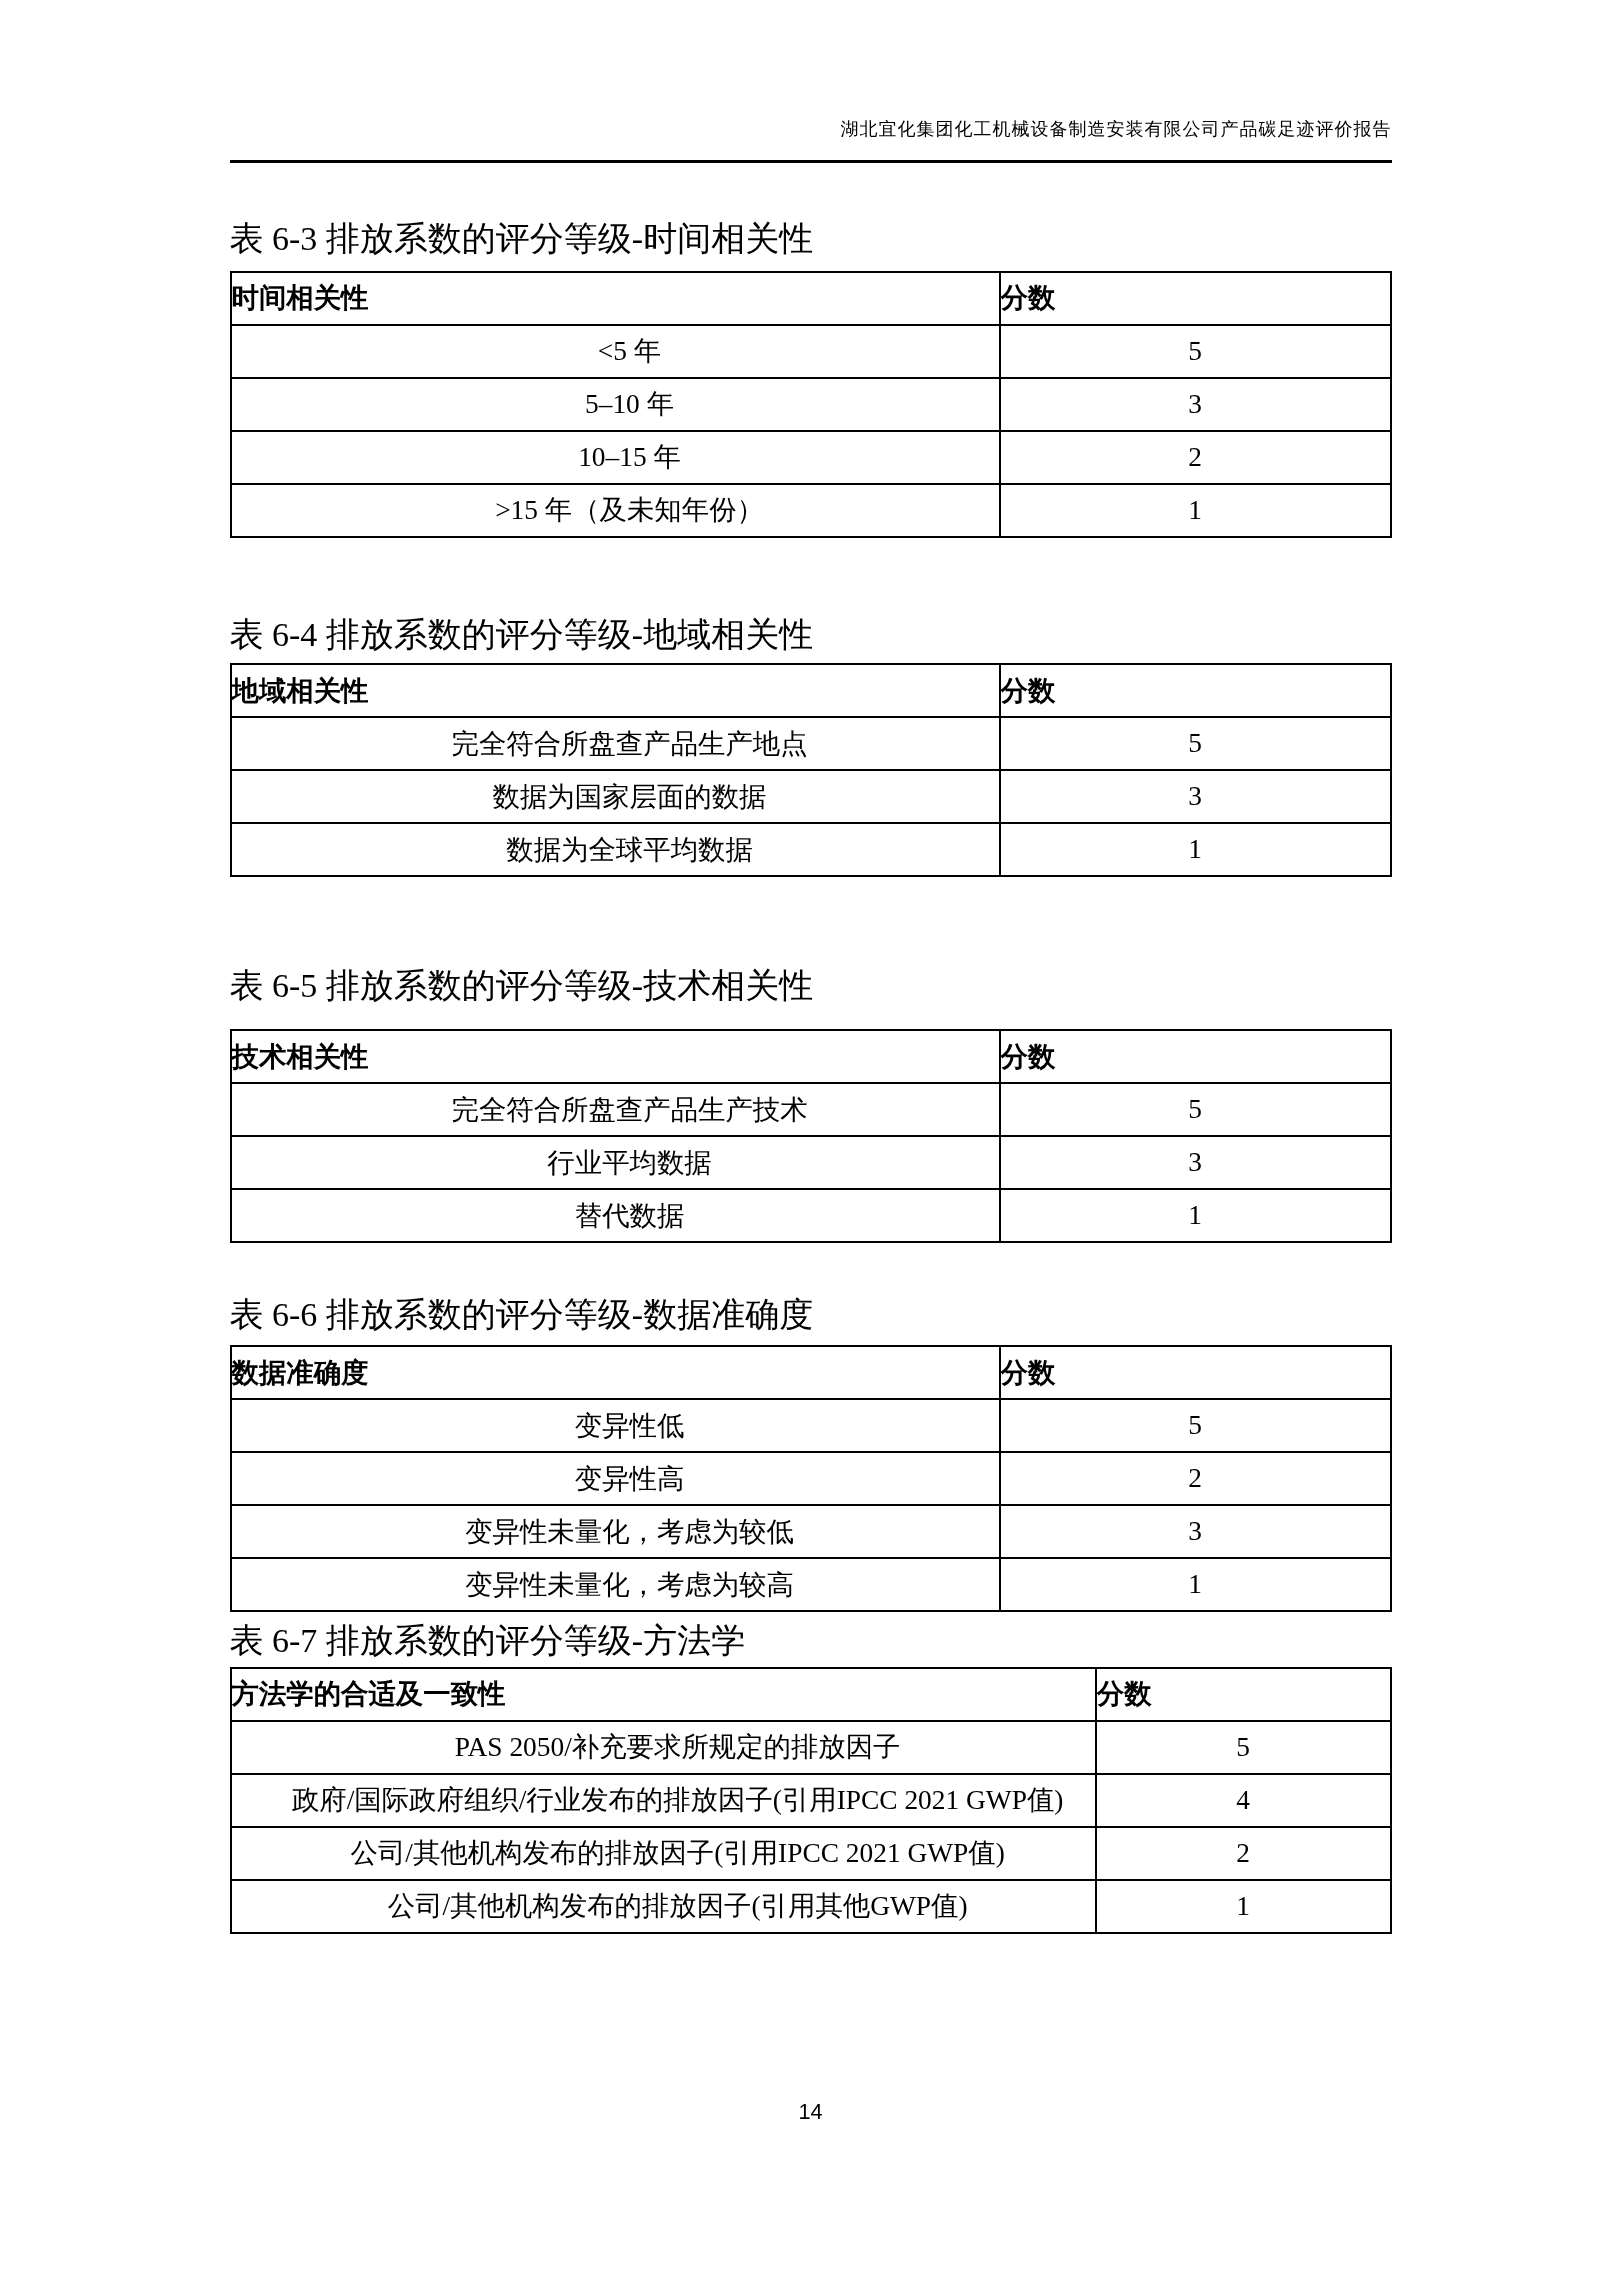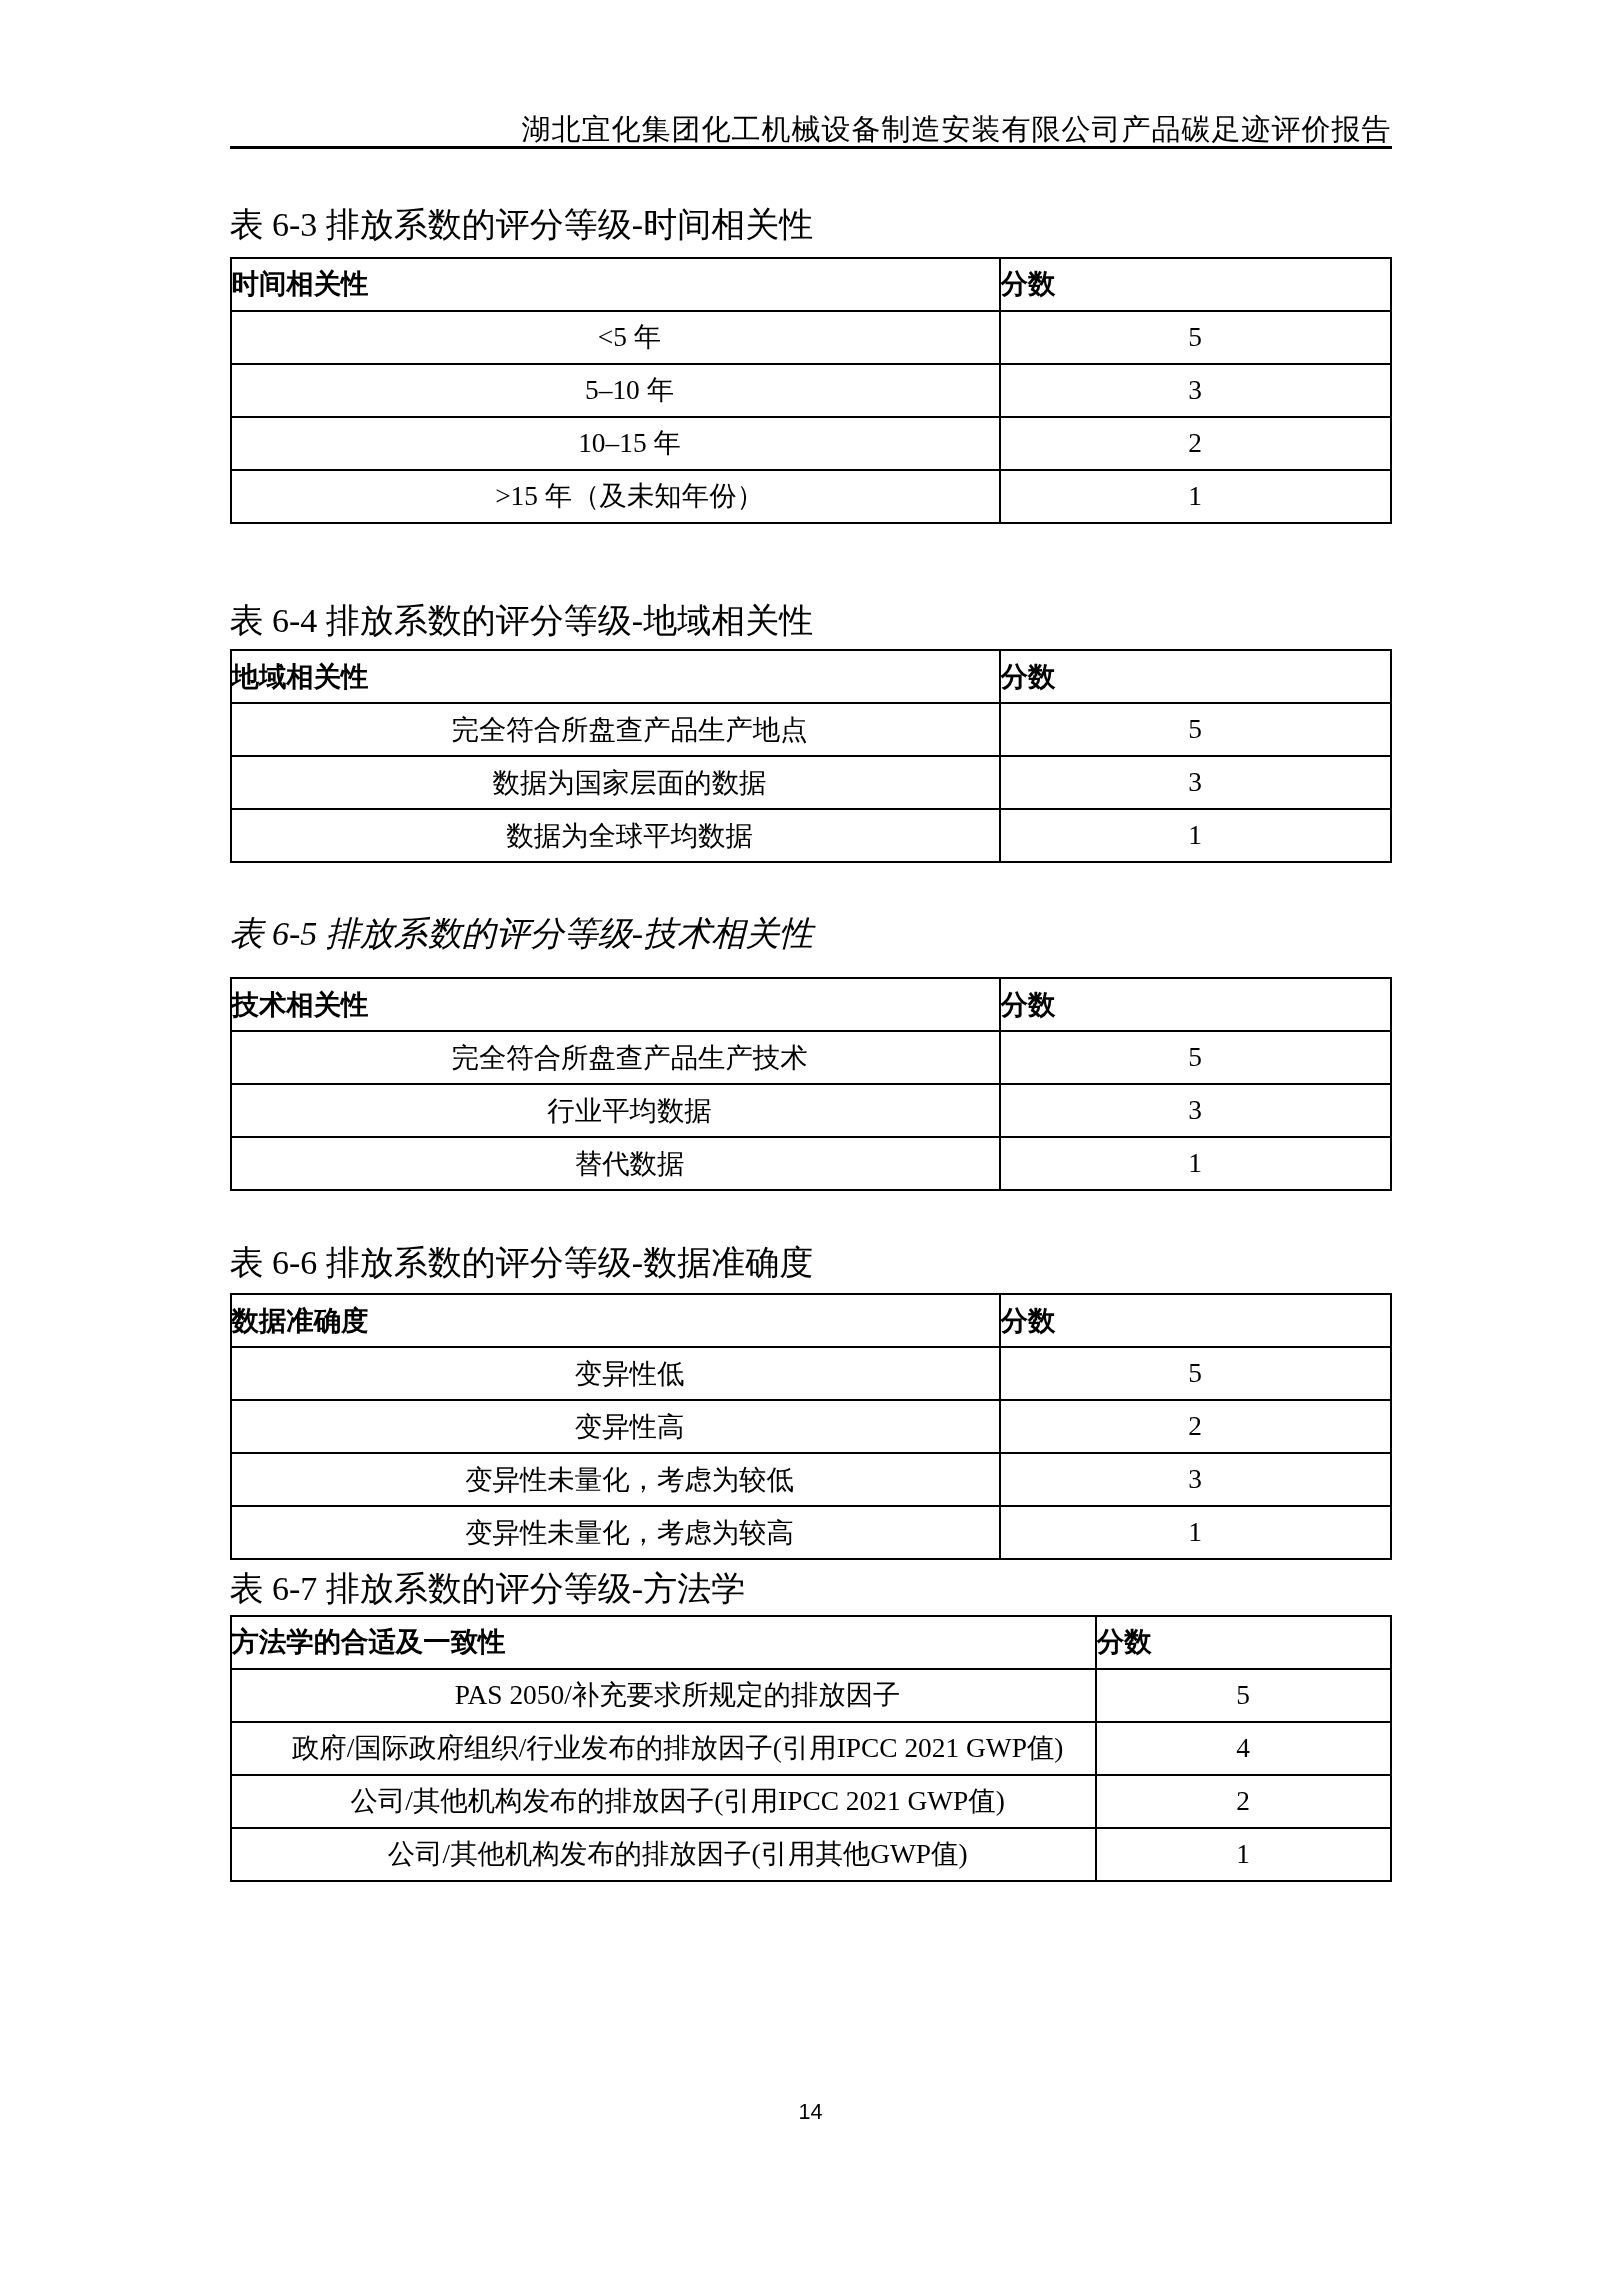--- a/index.html
+++ b/index.html
@@ -15,24 +15,24 @@
     overflow: hidden;
   }
 
   .content {
     width: 1162px;
     margin: 0 auto;
   }
 
   .page-header {
     padding-top: 114px;
-    padding-bottom: 1px;
+    padding-bottom: 15px;
     border-bottom: 3.9px solid #000;
     text-align: right;
-    font-size: 29px;
+    font-size: 18px;
     line-height: 31px;
     letter-spacing: 1px;
   }
 
   .tbl-title {
     text-align: left;
     font-size: 34px;
     line-height: 37px;
     white-space: nowrap;
   }
@@ -57,21 +57,21 @@
 
   table.cols-std  col.c1 { width: 66.3%; }
   table.cols-std  col.c2 { width: 33.7%; }
   table.cols-wide col.c1 { width: 74.6%; }
   table.cols-wide col.c2 { width: 25.4%; }
 
   .s1 .tbl-title { margin-top: 57px; }
   .s1 table      { margin-top: 13.7px; }
   .s2 .tbl-title { margin-top: 78px; }
   .s2 table      { margin-top: 10.8px; }
-  .s3 .tbl-title { margin-top: 52px; font-style: italic; }
+  .s3 .tbl-title { margin-top: 90px; }
   .s3 table      { margin-top: 25px; }
   .s4 .tbl-title { margin-top: 53px; }
   .s4 table      { margin-top: 11.8px; }
   .s5 .tbl-title { margin-top: 9.8px; }
   .s5 table      { margin-top: 7.8px; }
 
   .page-number {
     position: absolute;
     top: 2099px;
     left: 0;

